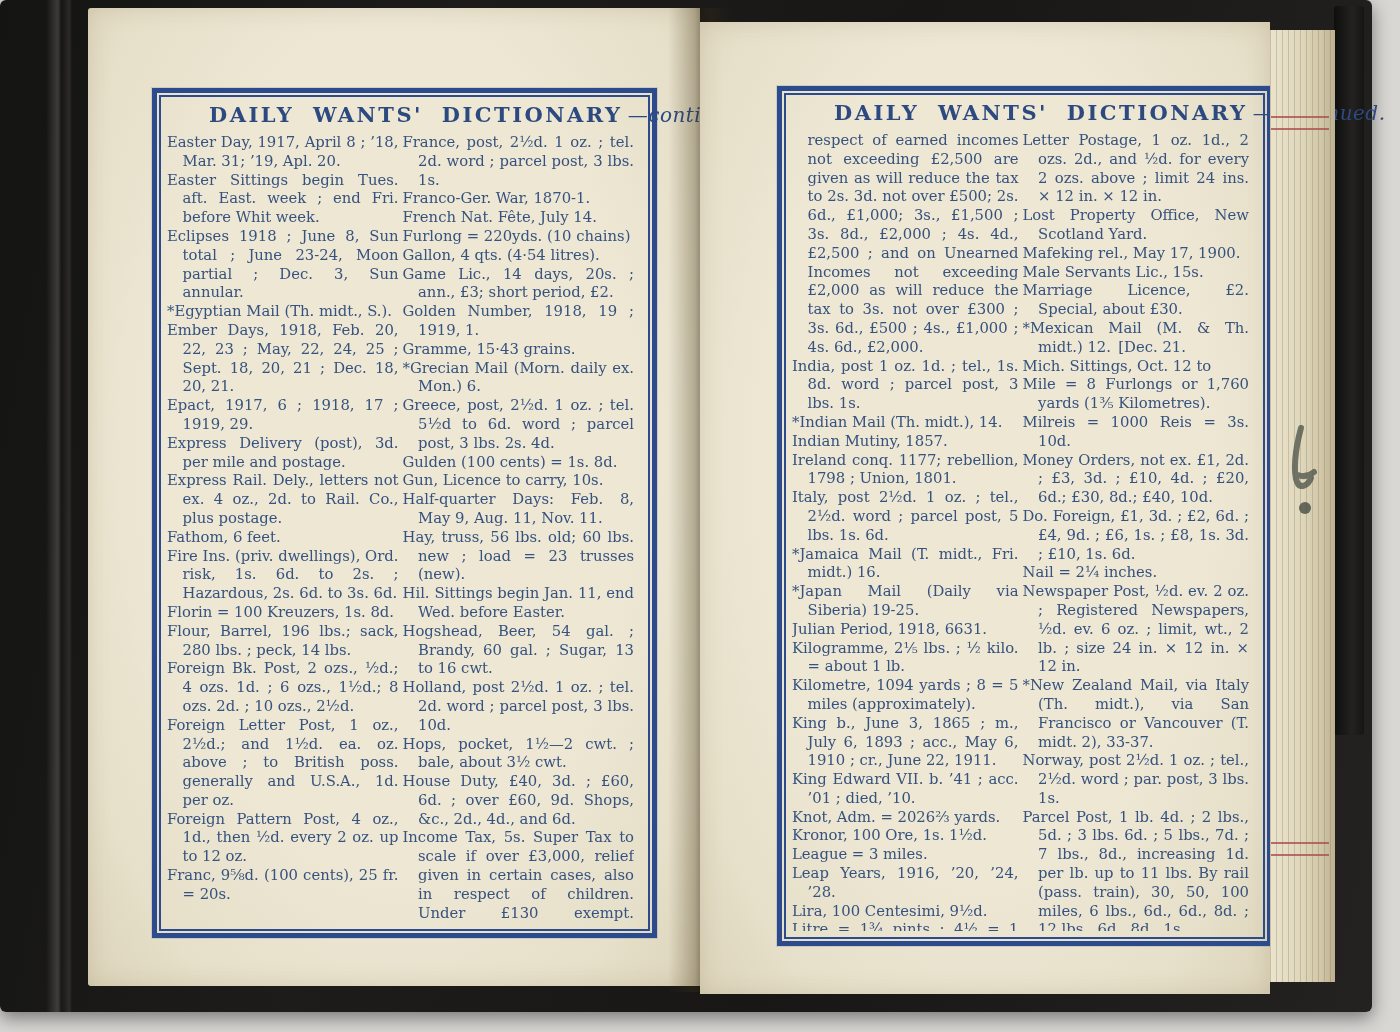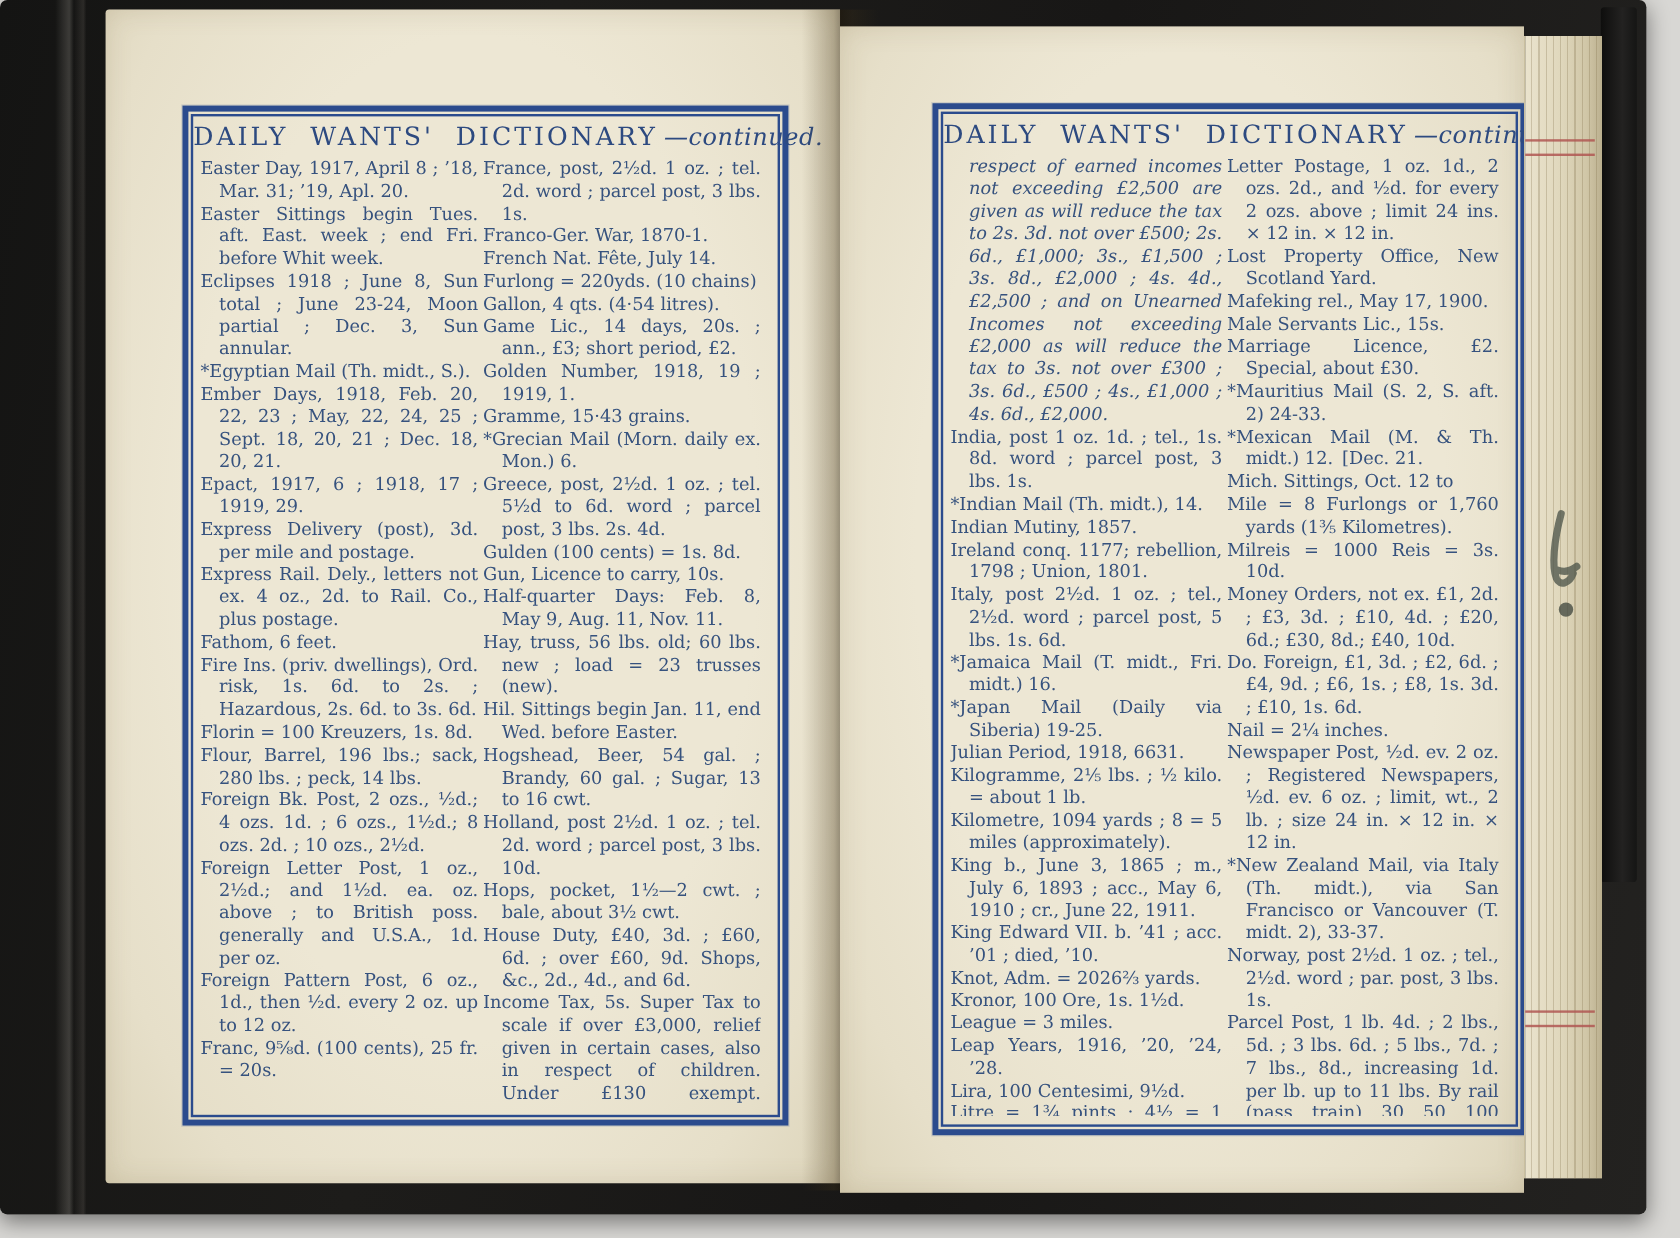--- a/index.html
+++ b/index.html
@@ -56,32 +56,32 @@
   .frame::before{
     content:"";position:absolute;inset:2px;border:2px solid #2b4b8d;pointer-events:none;
   }
   .frame-left{left:64px;top:80px;width:495px;height:840px;}
   .frame-right{left:77px;top:64px;width:485px;height:850px;}
   
   .pg-header{
     text-align:center;margin:9px 4px 4px;white-space:nowrap;
     color:#2d4a80;
   }
-  .ht{font-weight:normal;font-size:21px;letter-spacing:2.5px;word-spacing:9px;}
+  .ht{font-weight:bold;font-size:21px;letter-spacing:2.5px;word-spacing:9px;padding-left:48px;}
   .hc{font-style:italic;font-size:20px;letter-spacing:.5px;}
   .cols{display:flex;gap:4px;padding:2px 18px 0 10px;}
   .col{
     flex:1 1 0;overflow:hidden;
     color:#36527e;font-size:14.8px;line-height:18.8px;
     text-align:justify;
   }
   .frame-left .col{height:788px;}
   .frame-right .col{height:800px;}
   .entry{margin:0;padding-left:1.05em;text-indent:-1.05em;}
-  .entry.cont{text-indent:0;font-style:italic;}
+  .entry.cont{text-indent:0;}
 </style>
 </head>
 <body>
 
 <div class="scene">
   <div class="book">
     <div class="spine-streak"></div>
     <div class="cover-edge-right"></div>
 
     <div class="page page-left">
@@ -99,21 +99,21 @@
               <p class="entry">Ember Days, 1918, Feb. 20, 22, 23 ; May, 22, 24, 25 ; Sept. 18, 20, 21 ; Dec. 18, 20, 21.</p>
               <p class="entry">Epact, 1917, 6 ; 1918, 17 ; 1919, 29.</p>
               <p class="entry">Express Delivery (post), 3d. per mile and postage.</p>
               <p class="entry">Express Rail. Dely., letters not ex. 4 oz., 2d. to Rail. Co., plus postage.</p>
               <p class="entry">Fathom, 6 feet.</p>
               <p class="entry">Fire Ins. (priv. dwellings), Ord. risk, 1s. 6d. to 2s. ; Hazardous, 2s. 6d. to 3s. 6d.</p>
               <p class="entry">Florin = 100 Kreuzers, 1s. 8d.</p>
               <p class="entry">Flour, Barrel, 196 lbs.; sack, 280 lbs. ; peck, 14 lbs.</p>
               <p class="entry">Foreign Bk. Post, 2 ozs., ½d.; 4 ozs. 1d. ; 6 ozs., 1½d.; 8 ozs. 2d. ; 10 ozs., 2½d.</p>
               <p class="entry">Foreign Letter Post, 1 oz., 2½d.; and 1½d. ea. oz. above ; to British poss. generally and U.S.A., 1d. per oz.</p>
-              <p class="entry">Foreign Pattern Post, 6 oz., 1d., then ½d. every 2 oz. up to 12 oz.</p>
+              <p class="entry">Foreign Pattern Post, 4 oz., 1d., then ½d. every 2 oz. up to 12 oz.</p>
               <p class="entry">Franc, 9⅝d. (100 cents), 25 fr. = 20s.</p>
             </div>
           <div class="col">
               <p class="entry">France, post, 2½d. 1 oz. ; tel. 2d. word ; parcel post, 3 lbs. 1s.</p>
               <p class="entry">Franco-Ger. War, 1870-1.</p>
               <p class="entry">French Nat. Fête, July 14.</p>
               <p class="entry">Furlong = 220yds. (10 chains)</p>
               <p class="entry">Gallon, 4 qts. (4·54 litres).</p>
               <p class="entry">Game Lic., 14 days, 20s. ; ann., £3; short period, £2.</p>
               <p class="entry">Golden Number, 1918, 19 ; 1919, 1.</p>
@@ -164,21 +164,20 @@
               <p class="entry">Leap Years, 1916, ’20, ’24, ’28.</p>
               <p class="entry">Lira, 100 Centesimi, 9½d.</p>
               <p class="entry">Litre = 1¾ pints : 4½ = 1 gall.</p>
             </div>
           <div class="col">
               <p class="entry">Letter Postage, 1 oz. 1d., 2 ozs. 2d., and ½d. for every 2 ozs. above ; limit 24 ins. × 12 in. × 12 in.</p>
               <p class="entry">Lost Property Office, New Scotland Yard.</p>
               <p class="entry">Mafeking rel., May 17, 1900.</p>
               <p class="entry">Male Servants Lic., 15s.</p>
               <p class="entry">Marriage Licence, £2. Special, about £30.</p>
-              <p class="entry">*Mauritius Mail (S. 2, S. aft. 2) 24-33.</p>
               <p class="entry">*Mexican Mail (M. &amp; Th. midt.) 12. [Dec. 21.</p>
               <p class="entry">Mich. Sittings, Oct. 12 to</p>
               <p class="entry">Mile = 8 Furlongs or 1,760 yards (1⅗ Kilometres).</p>
               <p class="entry">Milreis = 1000 Reis = 3s. 10d.</p>
               <p class="entry">Money Orders, not ex. £1, 2d. ; £3, 3d. ; £10, 4d. ; £20, 6d.; £30, 8d.; £40, 10d.</p>
               <p class="entry">Do. Foreign, £1, 3d. ; £2, 6d. ; £4, 9d. ; £6, 1s. ; £8, 1s. 3d. ; £10, 1s. 6d.</p>
               <p class="entry">Nail = 2¼ inches.</p>
               <p class="entry">Newspaper Post, ½d. ev. 2 oz. ; Registered Newspapers, ½d. ev. 6 oz. ; limit, wt., 2 lb. ; size 24 in. × 12 in. × 12 in.</p>
               <p class="entry">*New Zealand Mail, via Italy (Th. midt.), via San Francisco or Vancouver (T. midt. 2), 33-37.</p>
               <p class="entry">Norway, post 2½d. 1 oz. ; tel., 2½d. word ; par. post, 3 lbs. 1s.</p>

